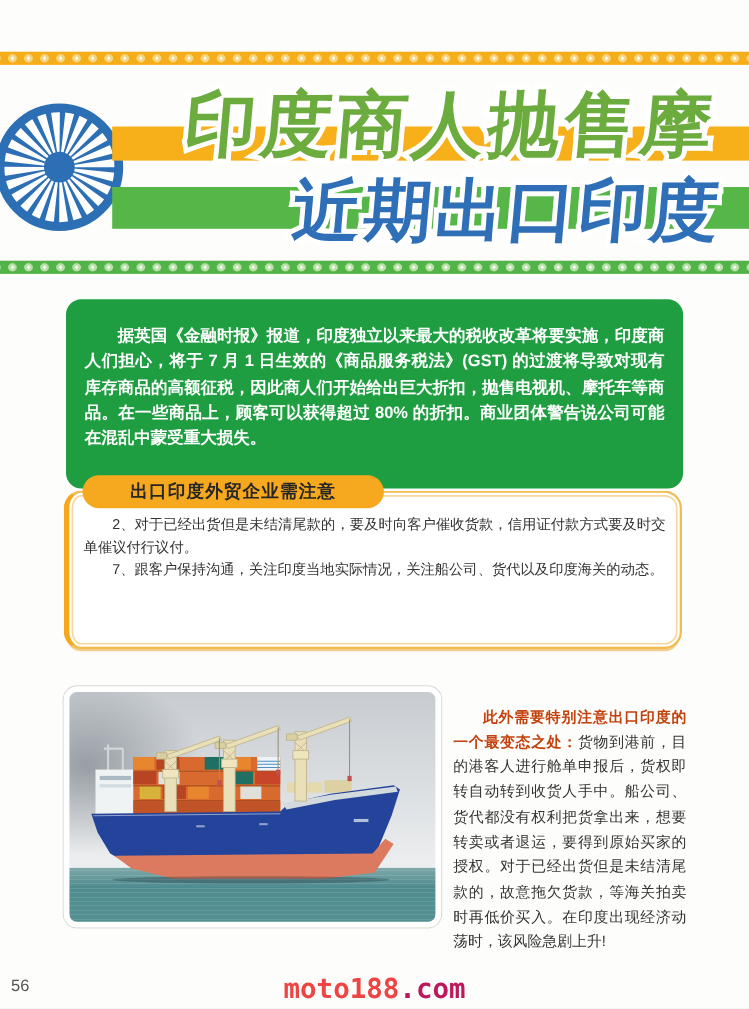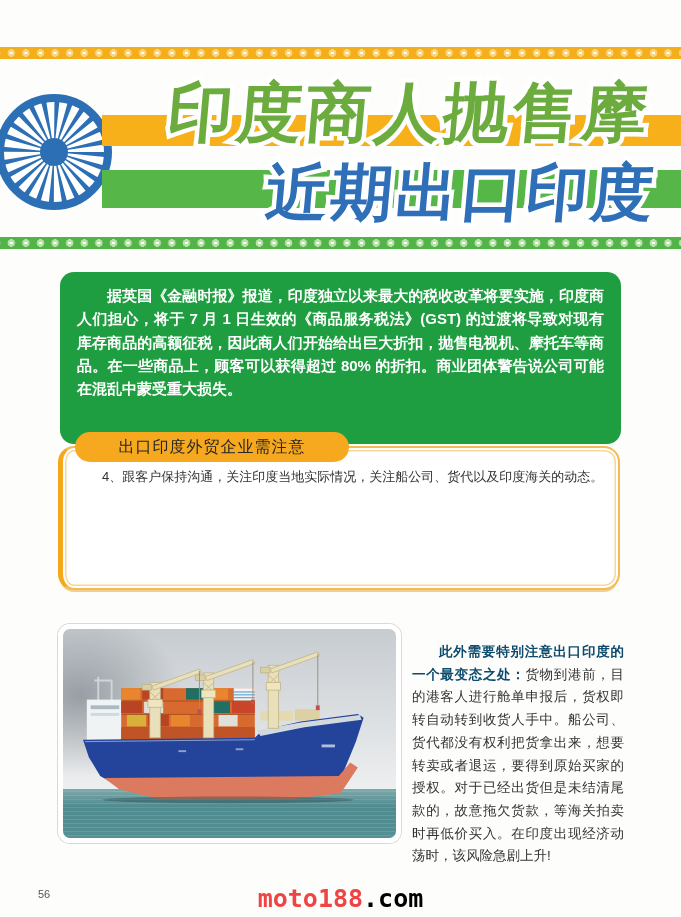--- a/index.html
+++ b/index.html
@@ -21,58 +21,58 @@
   .band.saffron{top:115px;height:31px;background:#F7B01A;}
   .band.green{top:170px;height:38px;background:#56B748;}
   .title{position:absolute;white-space:nowrap;line-height:1;font-weight:900;transform:skewX(-5deg);}
   .title .stroke{position:absolute;left:0;top:0;-webkit-text-stroke:9px #fff;}
   .title .fill{position:relative;}
   .title.t1{left:168px;top:80px;font-size:65px;letter-spacing:4px;color:#6CAC3E;}
   .title.t2{left:266px;top:162px;font-size:62px;letter-spacing:3px;color:#2E6FB7;}
 
   
   .intro{position:absolute;left:60px;top:272px;width:561px;height:172px;background:#1F9E41;
-         border-radius:14px;box-sizing:border-box;padding:12px 17px;}
+         border-radius:14px;box-sizing:border-box;padding:22px 17px;}
   .intro p{margin:0;color:#fff;font-size:15px;line-height:23.3px;font-weight:bold;
            text-align:justify;text-indent:2em;}
 
   
   .notice{position:absolute;left:58px;top:446px;width:562px;height:144px;background:#fff;
           border:2px solid #F3BC52;border-left:5px solid #F5A81C;border-radius:16px;box-sizing:border-box;
           box-shadow:inset 0 0 0 2px #fff,inset 0 0 0 3.5px #F7D79A,0 4px 0 -2px #F2CF8E;}
   .pill{position:absolute;left:12px;top:-16px;width:274px;height:30px;background:#F6A81E;
         border-radius:16px;display:flex;align-items:center;justify-content:center;}
-  .pill span{font-size:16px;font-weight:normal;color:#262626;letter-spacing:1px;}
+  .pill span{font-size:16px;font-weight:bold;color:#262626;letter-spacing:1px;}
   .list{padding:19px 13px 0 13px;}
   .list p{margin:0;font-size:13px;line-height:20.6px;color:#333;text-align:justify;text-indent:2em;}
 
   
   .photo{position:absolute;left:58px;top:624px;width:343px;height:219px;margin:0;
          border:5px solid #fff;border-radius:12px;box-sizing:border-box;overflow:hidden;
          box-shadow:0 0 0 1px #d9d9d6;}
   .sky{position:absolute;inset:0;background:
        radial-gradient(ellipse 45% 55% at 5% 32%,rgba(100,108,116,.55),transparent 70%),
        linear-gradient(180deg,#c7ccd1,#eceeef 75%);}
   .sea{position:absolute;left:0;right:0;top:160px;height:59px;
        background:linear-gradient(180deg,#7fa9aa,#4e8b8f 30%,#579294);}
   .ripples{position:absolute;left:0;right:0;top:162px;height:57px;opacity:.5;
        background:repeating-linear-gradient(180deg,rgba(255,255,255,.22) 0 1px,transparent 1px 4px);}
   .ship{position:absolute;inset:0;width:100%;height:100%;}
 
   
   .note{position:absolute;left:412px;top:641px;width:212px;}
   .note p{margin:0;font-size:13.5px;line-height:22.7px;color:#333;text-align:justify;text-indent:2em;}
-  .note .lead{color:#0c4a6e;font-weight:bold;}
+  .note .lead{color:#c2410c;font-weight:bold;}
 
   
-  .pagenum{position:absolute;left:38px;top:888px;font-size:11px;color:#555;}
+  .pagenum{position:absolute;left:10px;top:888px;font-size:15px;color:#555;}
   .logo{position:absolute;left:0;right:0;top:884px;text-align:center;
         font-family:"DejaVu Sans Mono",monospace;font-weight:bold;font-size:25px;letter-spacing:0;}
   .logo .main{color:#ef4444;}
-  .logo .suffix{color:#000000;}
+  .logo .suffix{color:#be185d;}
 </style>
 </head>
 <body>
 
 <div class="page">
 
   <div class="dots top"></div>
 
   <header>
     <svg class="chakra" viewBox="0 0 124 124">
@@ -96,21 +96,22 @@
 
   <section class="intro">
     <p>据英国《金融时报》报道，印度独立以来最大的税收改革将要实施，印度商人们担心，将于 7 月 1 日生效的《商品服务税法》(GST) 的过渡将导致对现有库存商品的高额征税，因此商人们开始给出巨大折扣，抛售电视机、摩托车等商品。在一些商品上，顾客可以获得超过 80% 的折扣。商业团体警告说公司可能在混乱中蒙受重大损失。</p>
   </section>
 
   <section class="notice">
     <div class="pill">
       <span>出口印度外贸企业需注意</span>
     </div>
     <div class="list">
-      <p>4、跟客户保持沟通，关注印度当地实际情况，关注船公司、货代以及印度海关的动态。</p>
+      <p>2、对于已经出货但是未结清尾款的，要及时向客户催收货款，信用证付款方式要及时交单催议付行议付。</p>
+      <p>7、跟客户保持沟通，关注印度当地实际情况，关注船公司、货代以及印度海关的动态。</p>
     </div>
   </section>
 
   <figure class="photo">
     <div class="sky"></div>
     <div class="sea"></div>
     <div class="ripples"></div>
     <svg class="ship" viewBox="0 0 343 219">
 
       <path d="M34,76 V50 M30,54 h18 M48,54 V76" stroke="#cfd6da" stroke-width="2" fill="none"></path>

